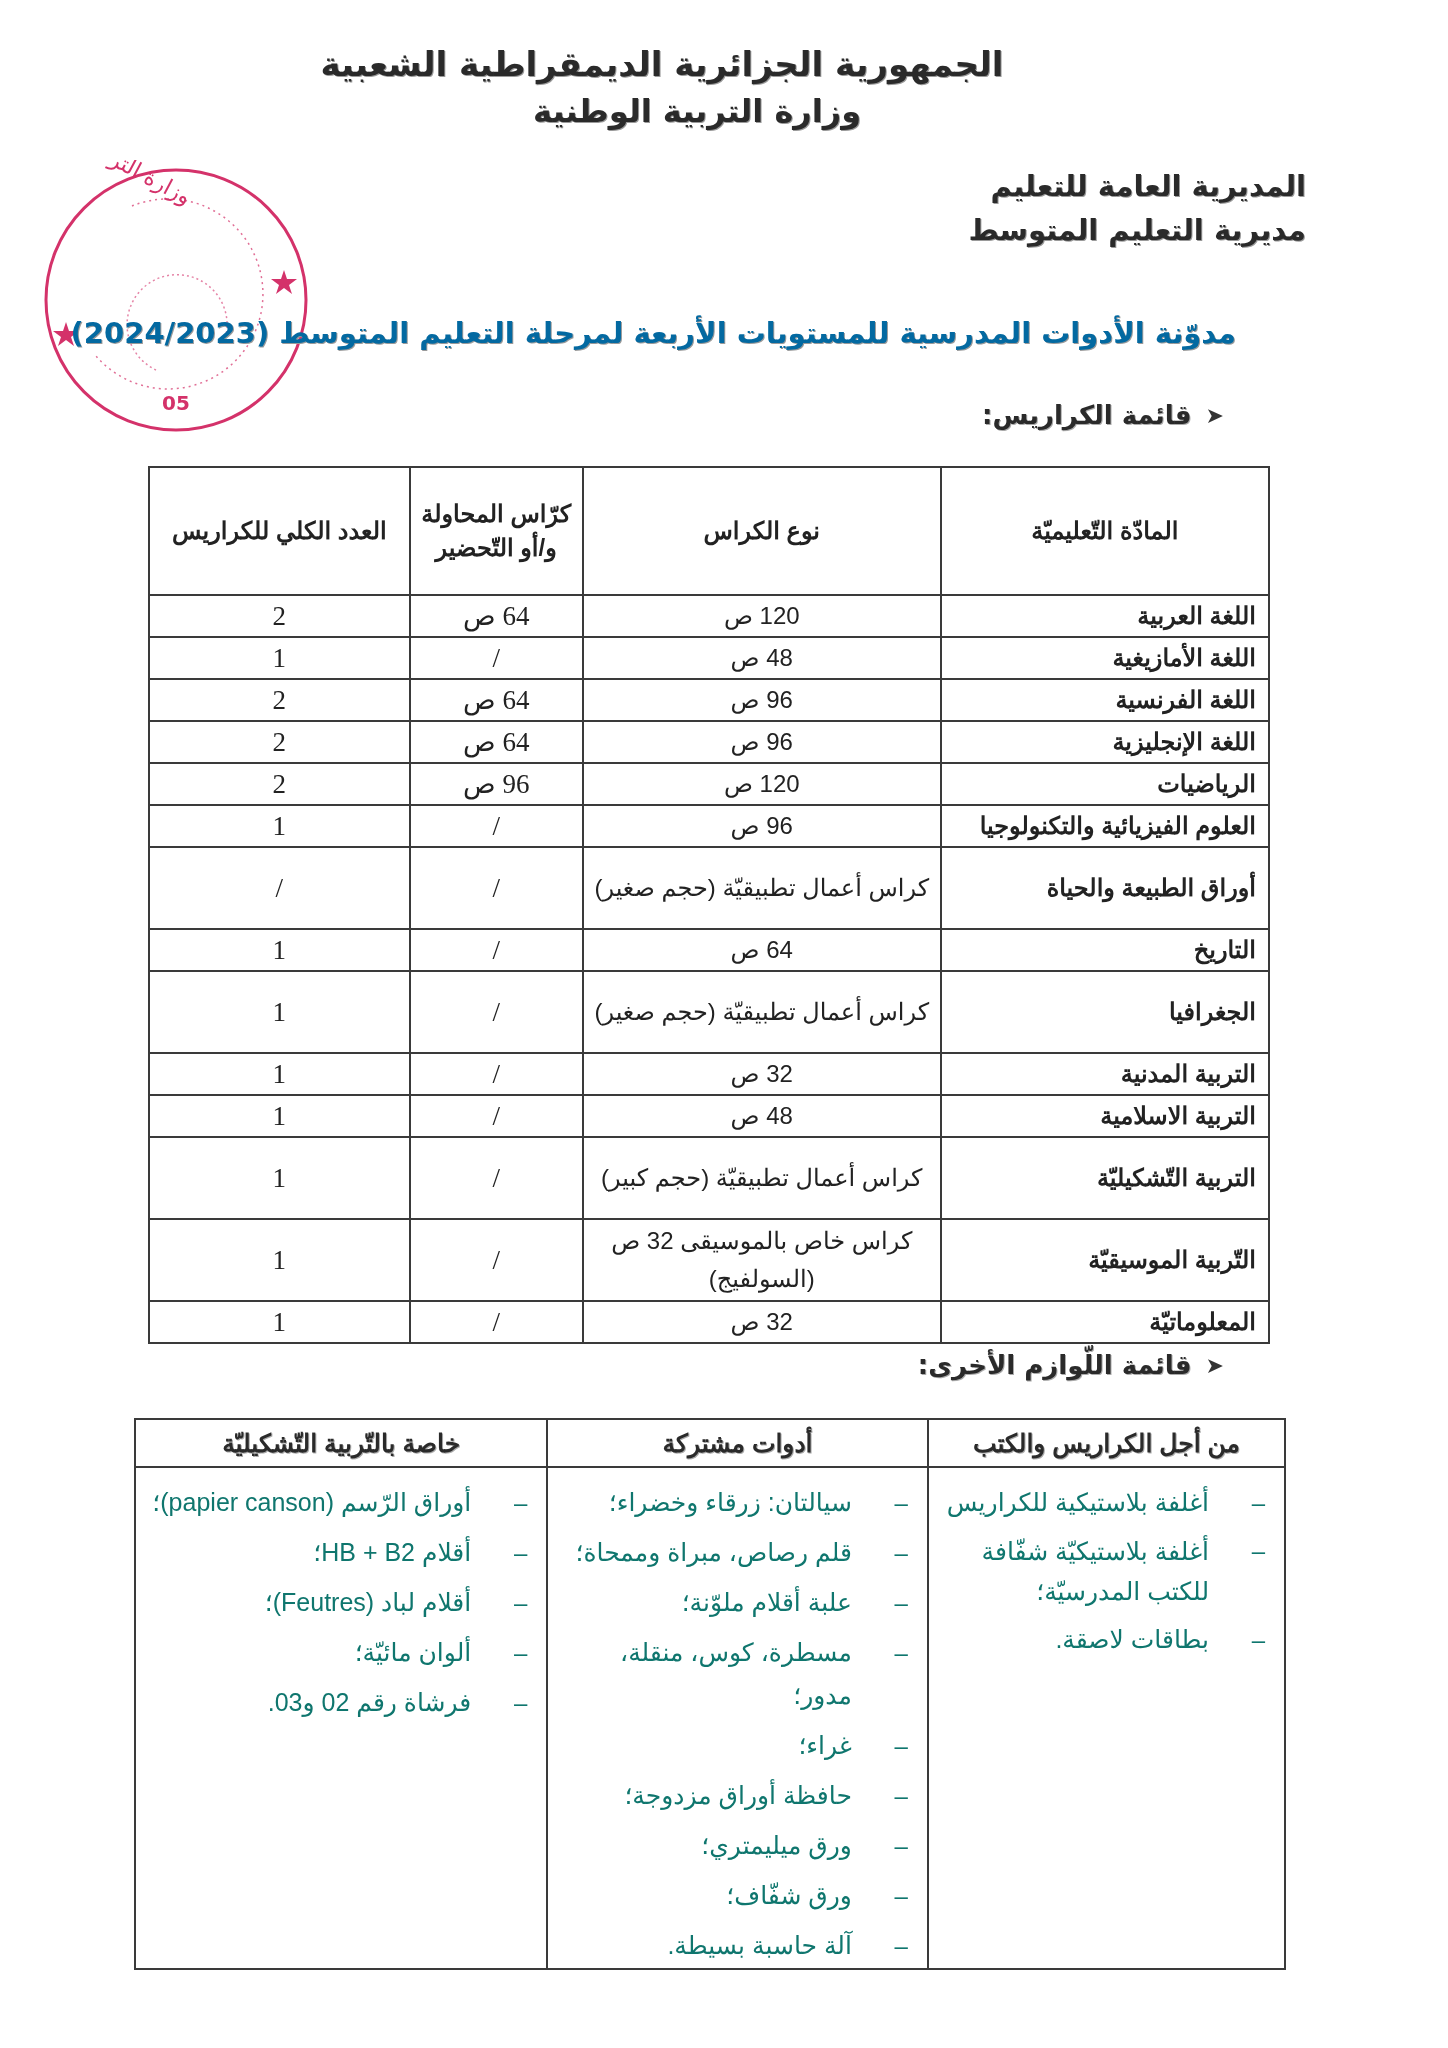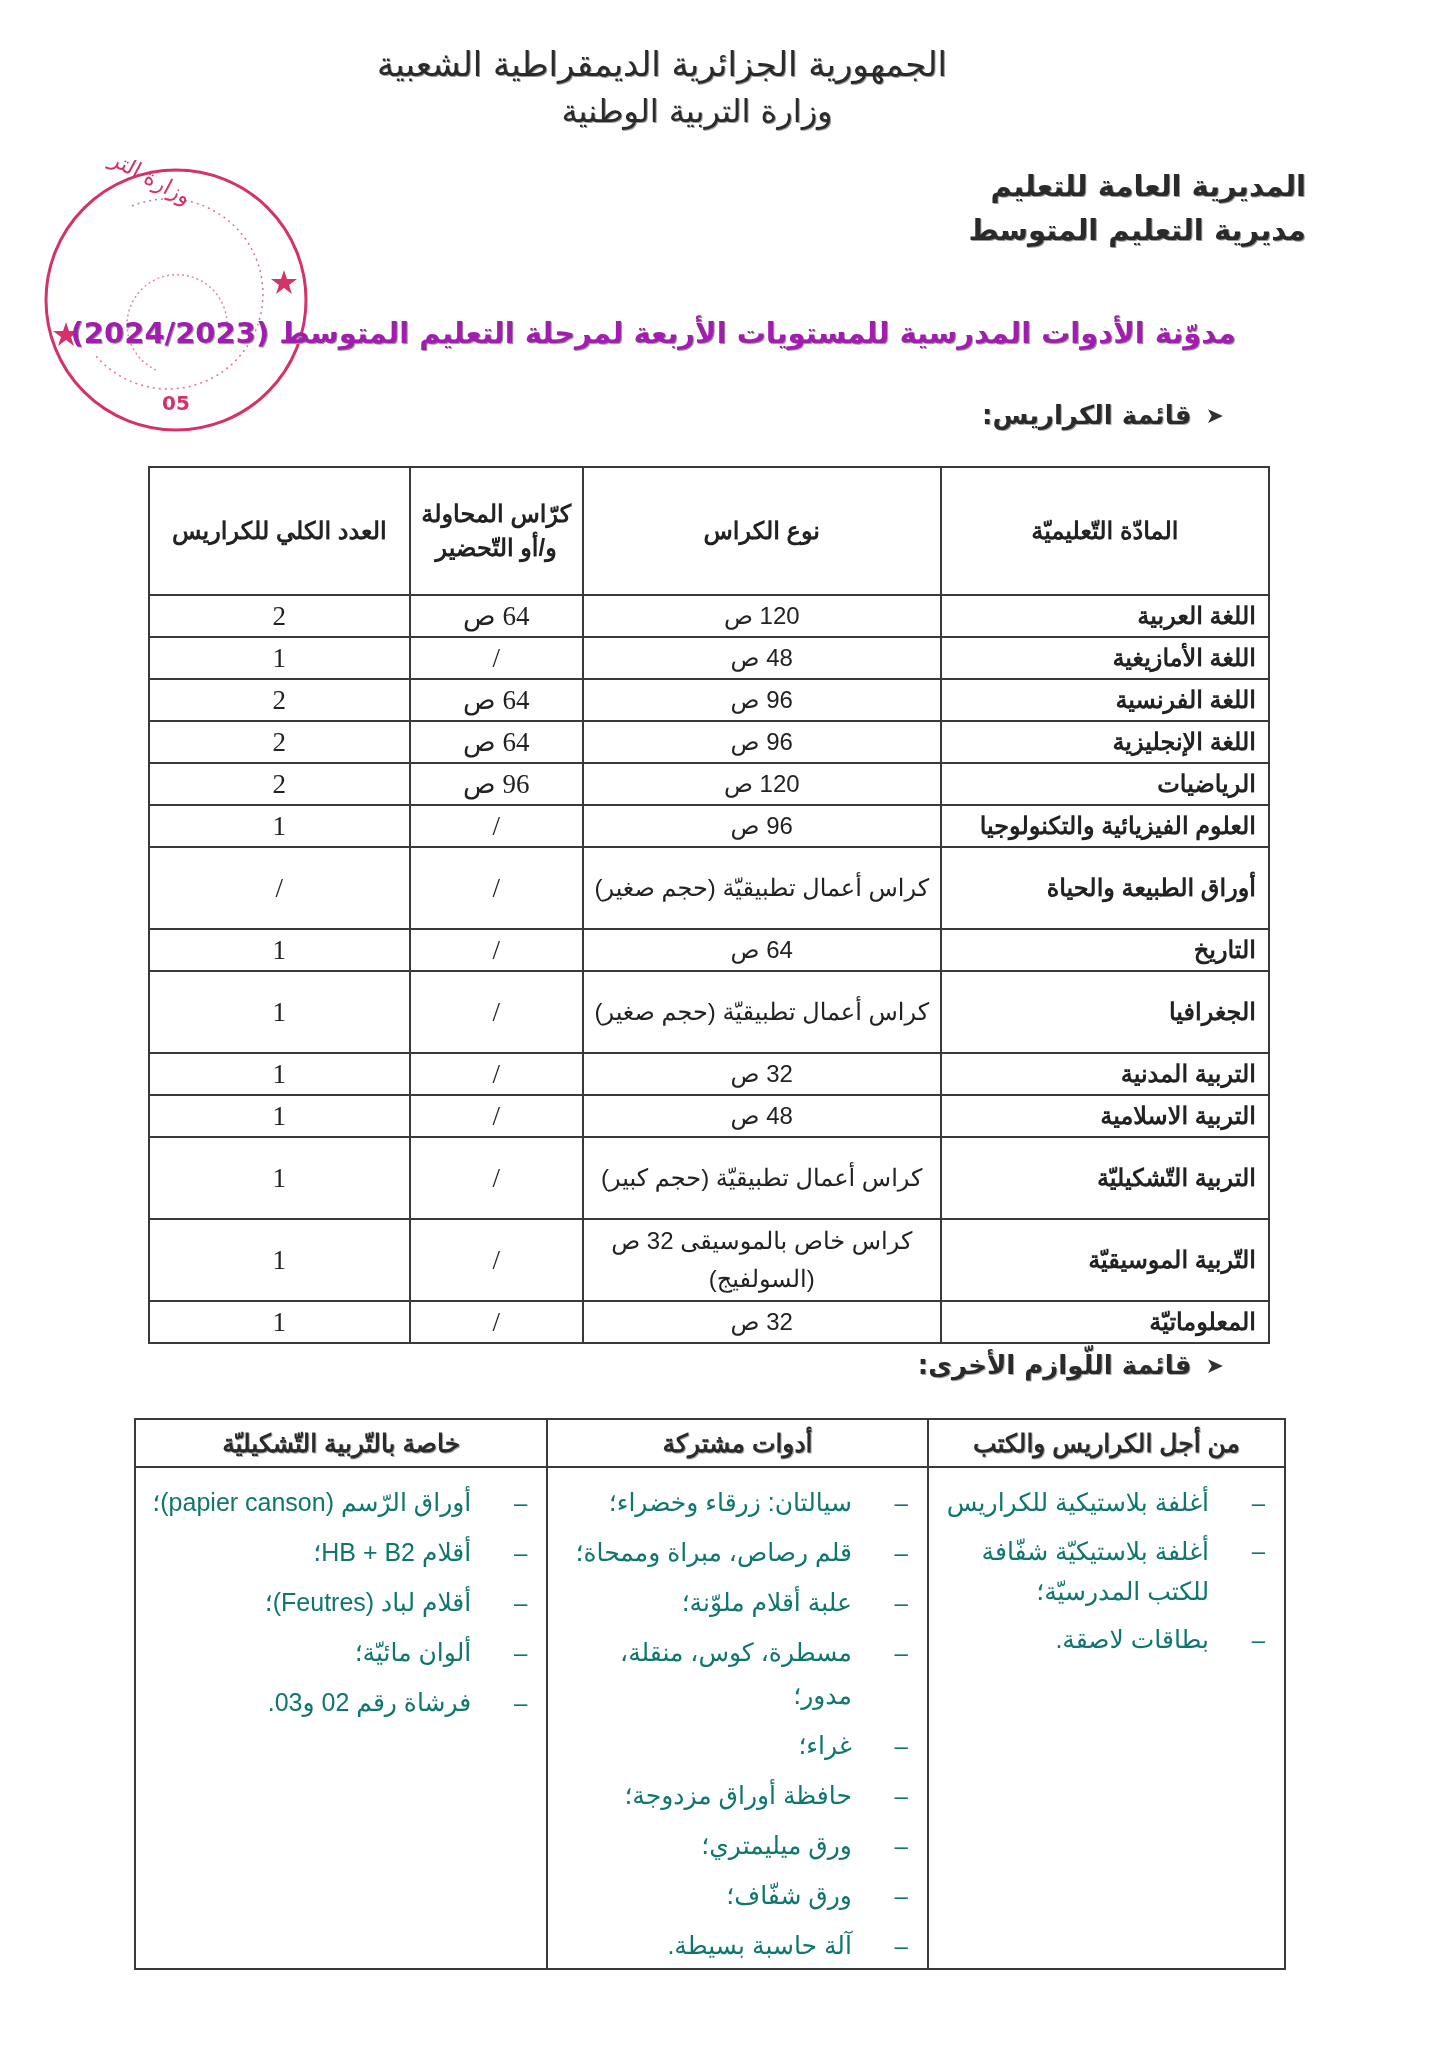--- a/index.html
+++ b/index.html
@@ -3,33 +3,33 @@
   <meta charset="utf-8">
   <style>
     html, body { margin: 0; padding: 0; background: #ffffff; }
     body {
       width: 1448px; height: 2048px; position: relative; overflow: hidden;
       font-family: "DejaVu Sans", sans-serif; color: #1a1a1a;
     }
     .rtl { direction: rtl; }
     .header-block {
       position: absolute; left: 0; width: 1344px; top: 40px;
-      text-align: center; font-weight: normal; color: #2a2a2a;
+      text-align: center; font-weight: bold; color: #2a2a2a;
       text-shadow: 1px 1px 0 #9a9a9a;
     }
     .header-block .l1 { font-size: 34px; line-height: 48px; margin-left: -20px; }
     .header-block .l2 { font-size: 32px; line-height: 46px; margin-left: 50px; }
     .directorate {
       position: absolute; right: 142px; top: 164px; text-align: right;
       font-weight: bold; font-size: 29px; line-height: 44px; color: #2a2a2a;
       text-shadow: 1px 1px 0 #9a9a9a; direction: rtl;
     }
     .doc-title {
       position: absolute; right: 212px; top: 316px; direction: rtl;
-      font-weight: bold; font-size: 29px; color: #a21caf; white-space: nowrap;
+      font-weight: bold; font-size: 29px; color: #0369a1; white-space: nowrap;
       text-shadow: 1px 1px 0 #9a9a9a;
       text-align: center;
     }
     .section-heading {
       position: absolute; right: 224px; direction: rtl; font-weight: bold;
       font-size: 26px; color: #2a2a2a; display: flex; align-items: center; gap: 14px;
       text-shadow: 1px 1px 0 #aaaaaa;
     }
     .section-heading .arrow { font-size: 22px; color: #333; text-shadow: none; }
     .stamp {

